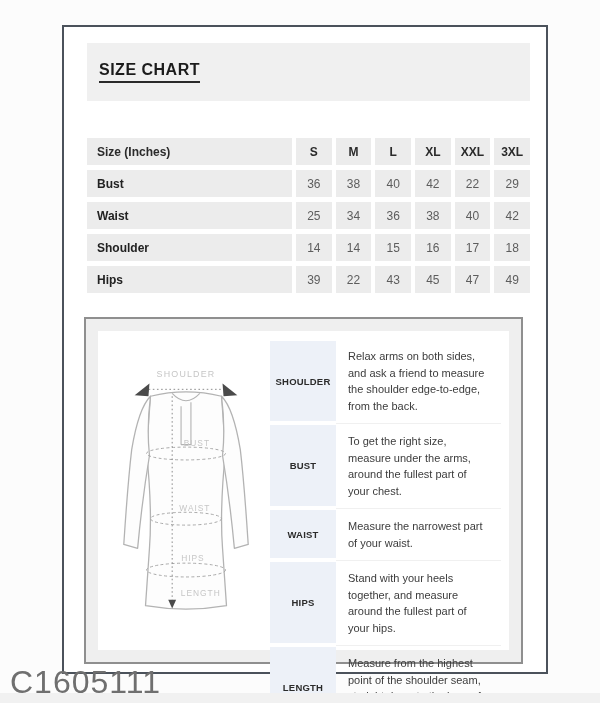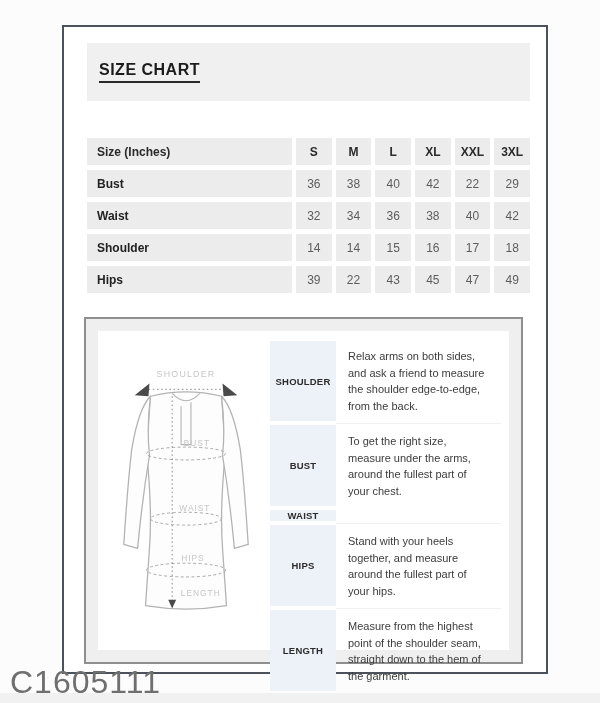--- a/index.html
+++ b/index.html
@@ -91,21 +91,21 @@
       <div class="st-cell rowlabel">Bust</div>
       <div class="st-cell">36</div>
       <div class="st-cell">38</div>
       <div class="st-cell">40</div>
       <div class="st-cell">42</div>
       <div class="st-cell">22</div>
       <div class="st-cell">29</div>
     </div>
     <div class="st-row">
       <div class="st-cell rowlabel">Waist</div>
-      <div class="st-cell">32</div>
+      <div class="st-cell">25</div>
       <div class="st-cell">34</div>
       <div class="st-cell">36</div>
       <div class="st-cell">38</div>
       <div class="st-cell">40</div>
       <div class="st-cell">42</div>
     </div>
     <div class="st-row">
       <div class="st-cell rowlabel">Shoulder</div>
       <div class="st-cell">14</div>
       <div class="st-cell">14</div>
@@ -164,20 +164,21 @@
         <div class="guide-row">
           <div class="guide-label">SHOULDER</div>
           <div class="guide-desc">Relax arms on both sides, and ask a friend to measure the shoulder edge-to-edge, from the back.</div>
         </div>
         <div class="guide-row">
           <div class="guide-label">BUST</div>
           <div class="guide-desc">To get the right size, measure under the arms, around the fullest part of your chest.</div>
         </div>
         <div class="guide-row">
           <div class="guide-label">WAIST</div>
+          <div class="guide-desc">Measure the narrowest part of your waist.</div>
         </div>
         <div class="guide-row">
           <div class="guide-label">HIPS</div>
           <div class="guide-desc">Stand with your heels together, and measure around the fullest part of your hips.</div>
         </div>
         <div class="guide-row">
           <div class="guide-label">LENGTH</div>
           <div class="guide-desc">Measure from the highest point of the shoulder seam, straight down to the hem of the garment.</div>
         </div>
       </div>

